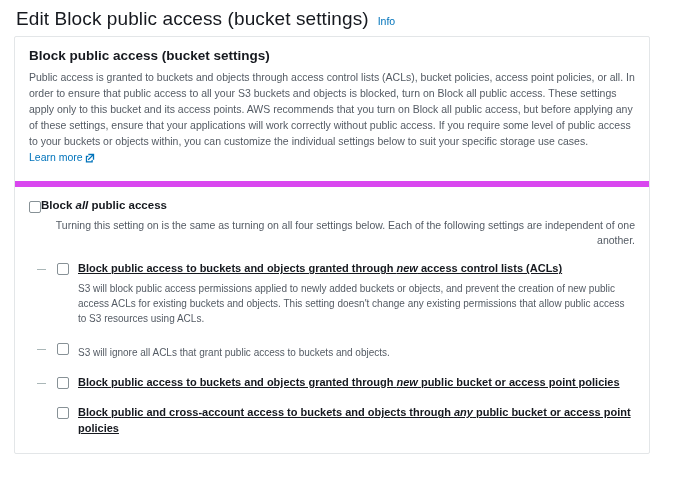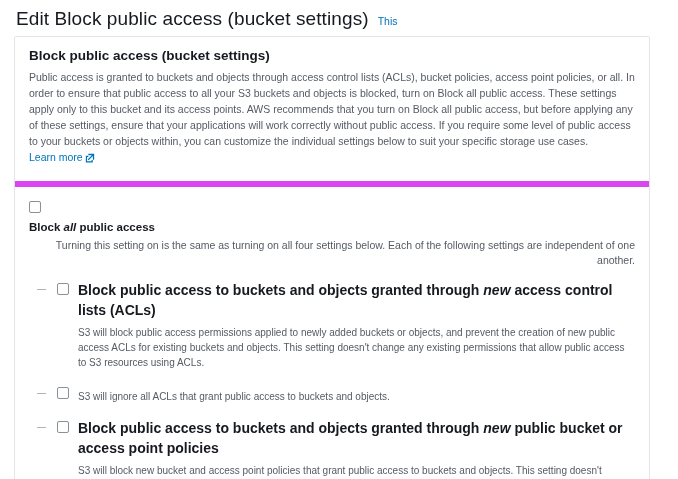--- a/index.html
+++ b/index.html
@@ -69,22 +69,20 @@
     display: inline-block;
     vertical-align: -2px;
     margin-left: 2px;
   }
   .card-body {
     padding: 12px 14px 12px 14px;
   }
   .row {
     display: flex;
     align-items: flex-start;
-    gap: 8px;
-    flex-direction: column;
   }
   .cb {
     width: 12px;
     height: 12px;
     min-width: 12px;
     border: 1px solid #879196;
     border-radius: 2px;
     background: #fff;
     margin-top: 2px;
     cursor: pointer;
@@ -118,42 +116,43 @@
   .tree-dash {
     position: absolute;
     left: 0;
     top: 8px;
     width: 9px;
     height: 1px;
     background: #aab7b8;
   }
   .sub-text { margin-left: 9px; }
   .sub-label {
-    font-size: 14px;
+    font-size: 11px;
     font-weight: bold;
     color: #16191f;
     line-height: 1.42;
+    text-decoration: underline;
   }
   .sub-label i { font-style: italic; }
   .sub-help {
     font-size: 10px;
     color: #545b64;
     line-height: 1.5;
     margin-top: 4px;
     max-width: 560px;
   }
 </style>
 </head>
 <body>
 
 <div class="page">
 
   <div class="page-header">
     <span class="page-title">Edit Block public access (bucket settings)</span>
-    <a class="info-link">This</a>
+    <a class="info-link">Info</a>
   </div>
 
   <div class="card">
 
     <div class="card-head">
       <div class="card-title">Block public access (bucket settings)</div>
       <div class="card-desc">
         <span>Public access is granted to buckets and objects through access control lists (ACLs), bucket policies, access point policies, or all. In order to ensure that public access to all your S3 buckets and objects is blocked, turn on Block all public access. These settings apply only to this bucket and its access points. AWS recommends that you turn on Block all public access, but before applying any of these settings, ensure that your applications will work correctly without public access. If you require some level of public access to your buckets or objects within, you can customize the individual settings below to suit your specific storage use cases.</span>
         <a class="learn-more"><span>Learn more</span><span class="ext-icon"><svg width="10" height="10" viewBox="0 0 12 12">
                 <path d="M4 1h7v7h-1.6V3.7L4.4 8.7 3.3 7.6l5-5H4V1z" fill="#0073bb"></path>
@@ -187,21 +186,20 @@
           <div class="sub-text">
             <div class="sub-help">S3 will ignore all ACLs that grant public access to buckets and objects.</div>
           </div>
         </div>
 
         <div class="sub-item">
           <span class="tree-dash"></span>
           <div class="cb"></div>
           <div class="sub-text">
             <div class="sub-label"><span>Block public access to buckets and objects granted through </span><i>new</i><span> public bucket or access point policies</span></div>
-            <div class="sub-help">S3 will block new bucket and access point policies that grant public access to buckets and objects. This setting doesn't change any existing policies that allow public access to S3 resources.</div>
           </div>
         </div>
 
         <div class="sub-item">
 
           <div class="cb"></div>
           <div class="sub-text">
             <div class="sub-label"><span>Block public and cross-account access to buckets and objects through </span><i>any</i><span> public bucket or access point policies</span></div>
 
           </div>

